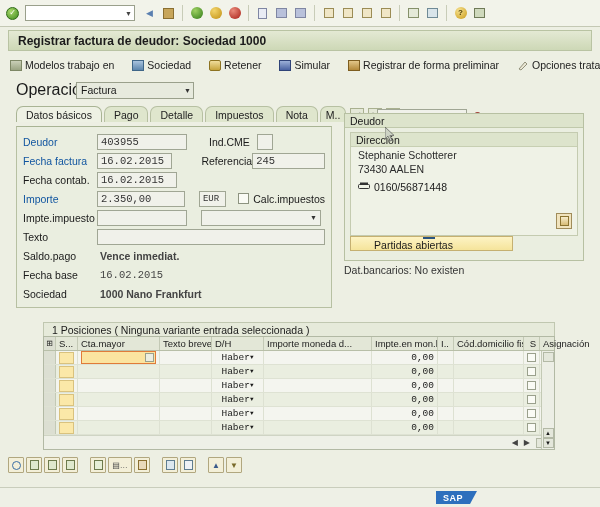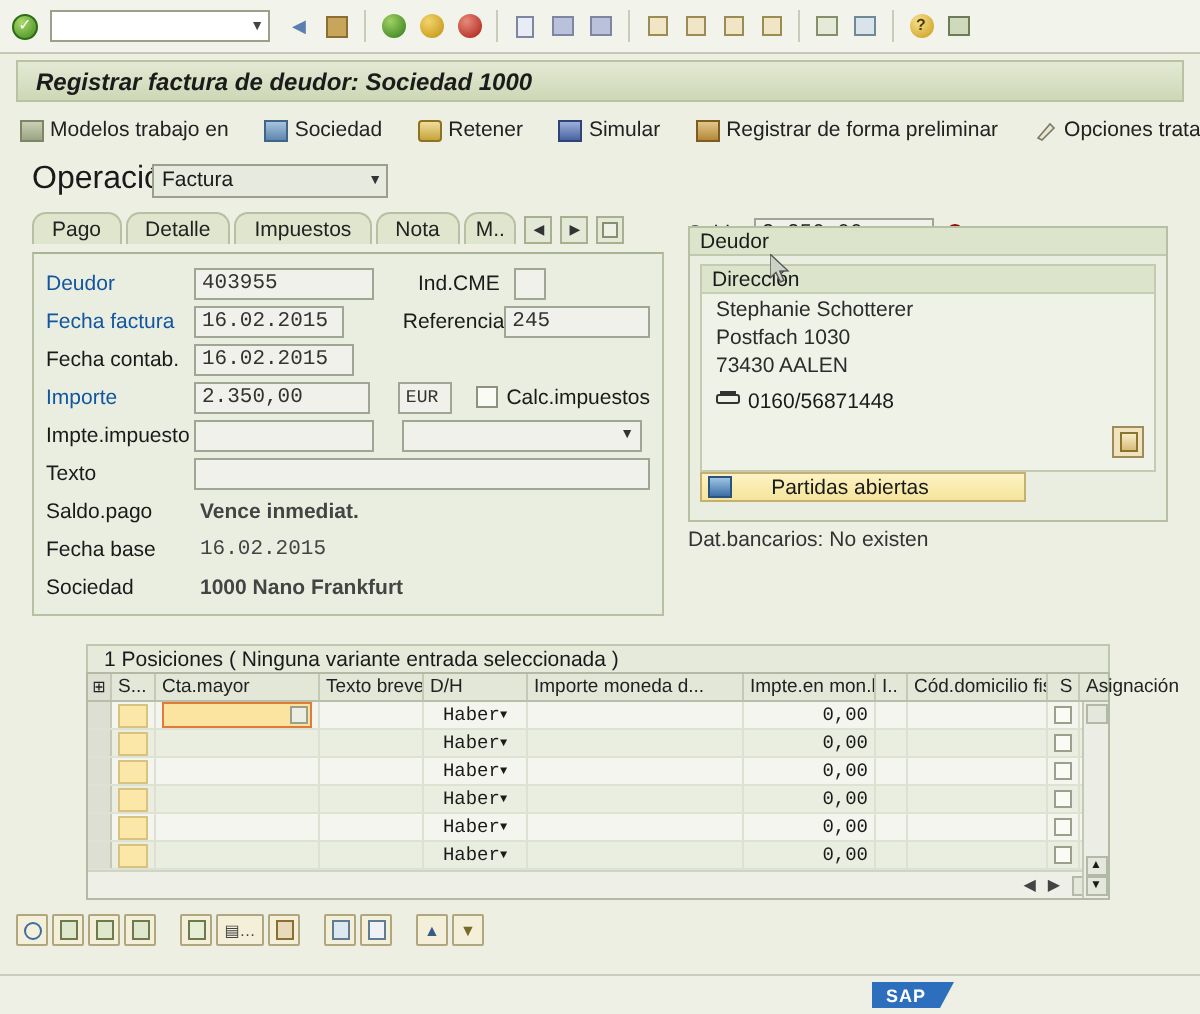--- a/index.html
+++ b/index.html
@@ -32,21 +32,21 @@
 
   .circ { border-radius:50%; display:inline-block; }
 
   
   .title-wrap { padding:3px 8px 0 8px; }
   .title-bar {
     height:21px;
     background:linear-gradient(to bottom,#e4e9d4,#cdd8b6);
     border:1px solid #b9c3a3;
     display:flex; align-items:center; padding-left:9px;
-    font-weight:bold; font-style:italic; font-size:12px; color:#1b1b1b;
+    font-weight:bold; font-size:12px; color:#1b1b1b;
   }
 
   
   .app-toolbar {
     height:22px; margin:3px 8px 0 8px;
     display:flex; align-items:center; gap:14px;
     font-size:10.5px; color:#222;
   }
   .atb-item { display:flex; align-items:center; gap:3px; cursor:pointer; padding:1px 2px; white-space:nowrap; }
   .mini { width:12px; height:11px; display:inline-block; position:relative; }
@@ -135,21 +135,21 @@
   .addr-line { font-size:10.5px; padding:2px 0 0 7px; color:#2b2b2b; }
   .phone-row { display:flex; align-items:flex-start; gap:4px; padding:6px 0 0 7px; font-size:10.5px; }
   .addr-btn {
     position:absolute; right:5px; bottom:6px; width:16px; height:16px;
     border:1px solid #a08c5a; background:#f0e3bd; display:flex; align-items:center;
     justify-content:center; cursor:pointer; font-size:9px;
   }
   .partidas-btn {
     position:absolute; left:5px; top:122px; width:163px; height:15px;
     background:linear-gradient(to bottom,#fdf3c4,#f5e49b); border:1px solid #c5b071;
-    display:flex; align-items:center; font-size:10.5px; cursor:pointer;
+    display:flex; align-items:center; font-size:10.5px; cursor:pointer;flex-direction:column;
   }
   .partidas-ico { width:12px; height:11px; margin:0 8px 0 3px; }
   .bank-note { position:absolute; left:344px; top:264px; font-size:10.5px; color:#333; }
 
   
   .table-sec { position:absolute; left:16px; top:322px; width:512px;margin-left:27px; }
   .table-title {
     height:14px; font-size:10.5px; padding-left:8px; display:flex; align-items:center;
     background:#e6eada; border:1px solid #c0c7b0; border-bottom:none;
   }
@@ -330,20 +330,23 @@
 
   <div class="oper-row">
     <div class="oper-label">Operación</div>
     <div class="select-box">
       <span>Factura</span>
       <span class="sel-arrow">▼</span>
     </div>
   </div>
 
   <div class="tabs-row">
+    <div class="tab active">
+        <span>Datos básicos</span>
+      </div>
     <div class="tab">
         <span>Pago</span>
       </div>
     <div class="tab">
         <span>Detalle</span>
       </div>
     <div class="tab">
         <span>Impuestos</span>
       </div>
     <div class="tab">
@@ -437,21 +440,20 @@
       <span class="circ" style="width:8px;height:8px;background:#e2e5da;border:1px solid #a9ad9e;"></span>
       <span class="circ" style="width:8px;height:8px;background:#e2e5da;border:1px solid #a9ad9e;"></span>
     </span>
   </div>
 
   <div class="right-panel">
     <div class="panel-head">Deudor</div>
     <div class="addr-box">
       <div class="addr-head">Dirección</div>
       <div class="addr-line">Stephanie Schotterer</div>
-      <div class="addr-line">Postfach 1030</div>
       <div class="addr-line">73430 AALEN</div>
       <div class="phone-row">
         <span>
           <svg width="12" height="9" viewBox="0 0 12 9">
               <rect x="0.5" y="2.5" width="11" height="4" rx="1" fill="none" stroke="#333" stroke-width="1"></rect>
               <rect x="2" y="0.5" width="8" height="2" fill="#333"></rect>
             </svg>
         </span>
         <span>0160/56871448</span>
       </div>

